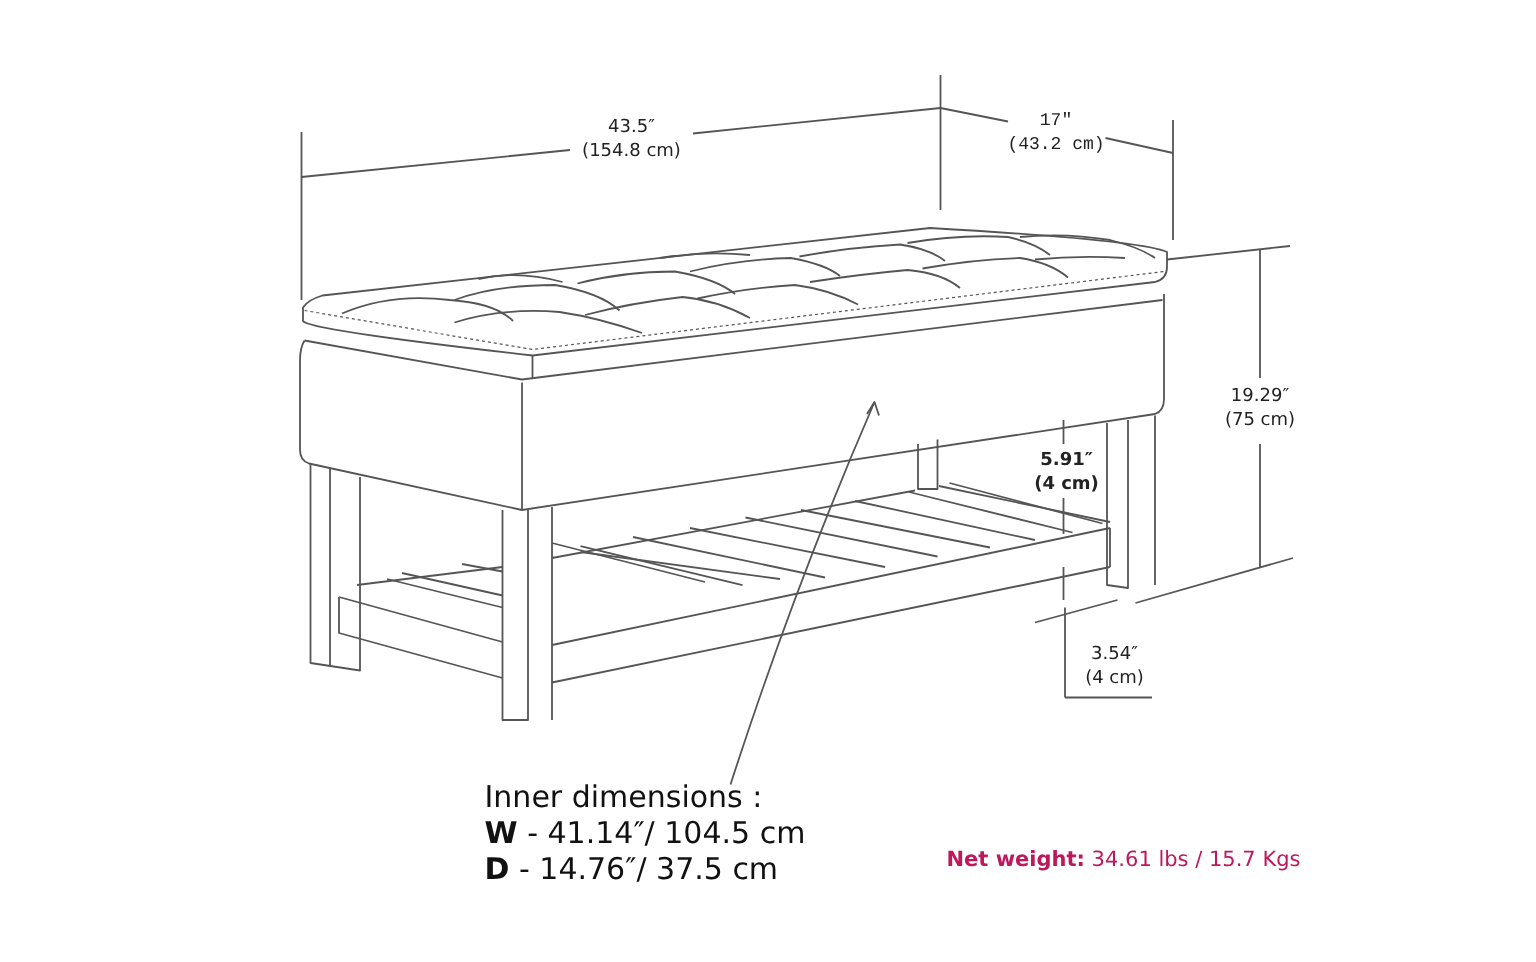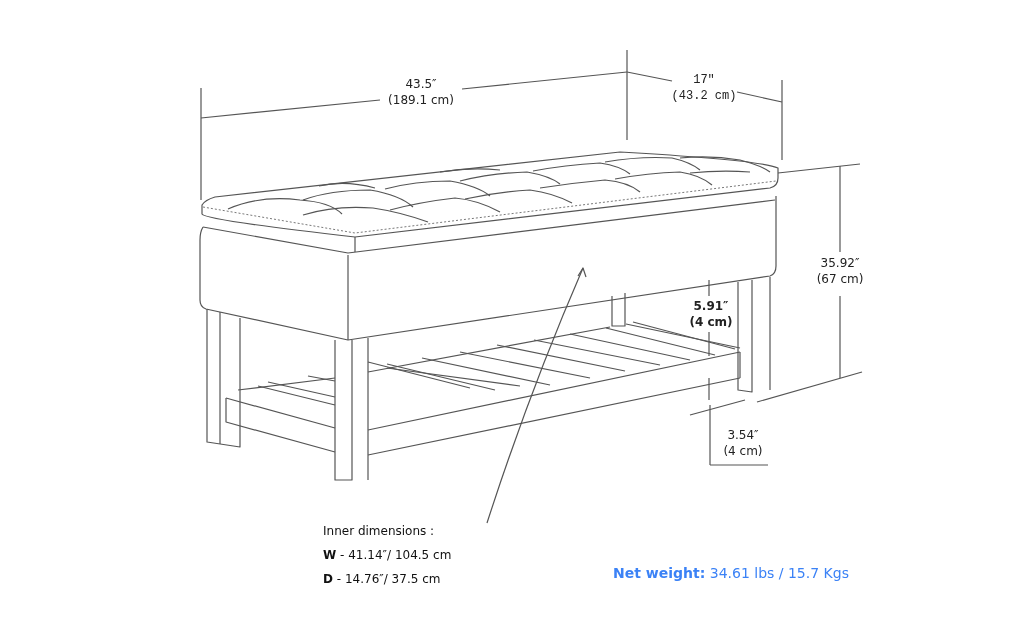--- a/index.html
+++ b/index.html
@@ -1,23 +1,23 @@
 <!DOCTYPE html>
 <html><head>
 <meta charset="utf-8">
 <style>
   html, body { margin: 0; padding: 0; background: #ffffff; }
   body { width: 1024px; height: 641px; position: relative; overflow: hidden;
          font-family: "DejaVu Sans", sans-serif; color: #1a1a1a; }
   #drawing { position: absolute; left: 0; top: 0; width: 1024px; height: 641px; }
   .lbl { position: absolute; text-align: center; font-size: 12px; line-height: 16px; color: #222; }
   .lbl span { display: block; }
-  .inner { position: absolute; left: 323px; top: 519px; font-size: 12px; line-height: 24px; color: #111; }
+  .inner { position: absolute; left: 323px; top: 519px; font-size: 20px; line-height: 24px; color: #111; }
   .inner .row b { font-weight: bold; }
-  .weight { position: absolute; left: 613px; top: 565px; font-size: 14px; color: #3b82f6; }
+  .weight { position: absolute; left: 631px; top: 565px; font-size: 14px; color: #be185d; }
   .weight b { font-weight: bold; }
 </style>
 </head>
 <body>
 
 <svg id="drawing" viewBox="0 0 1024 641" xmlns="http://www.w3.org/2000/svg">
   <g fill="none" stroke="#555" stroke-width="1.2" stroke-linejoin="round">
 
     <g>
       <line x1="201" y1="88" x2="201" y2="200"></line>
@@ -106,29 +106,29 @@
       <path d="M633 322 L735 349"></path>
     </g>
 
     <path d="M583 268 Q530 390 487 523"></path>
     <path d="M578 276 L583 268 L586 277" fill="none"></path>
   </g>
 </svg>
 
 <div class="lbl" style="left:376px; top:76px; width:90px;">
   <span>43.5″</span>
-  <span>(189.1 cm)</span>
+  <span>(154.8 cm)</span>
 </div>
 <div class="lbl" style="left:664px; top:72px; width:80px;font-family:Liberation Mono, monospace;">
   <span>17″</span>
   <span>(43.2 cm)</span>
 </div>
 <div class="lbl" style="left:804px; top:255px; width:72px;">
-  <span>35.92″</span>
-  <span>(67 cm)</span>
+  <span>19.29″</span>
+  <span>(75 cm)</span>
 </div>
 <div class="lbl" style="left:678px; top:298px; width:66px;font-weight:bold;">
   <span>5.91″</span>
   <span>(4 cm)</span>
 </div>
 <div class="lbl" style="left:716px; top:427px; width:54px;">
   <span>3.54″</span>
   <span>(4 cm)</span>
 </div>
 

